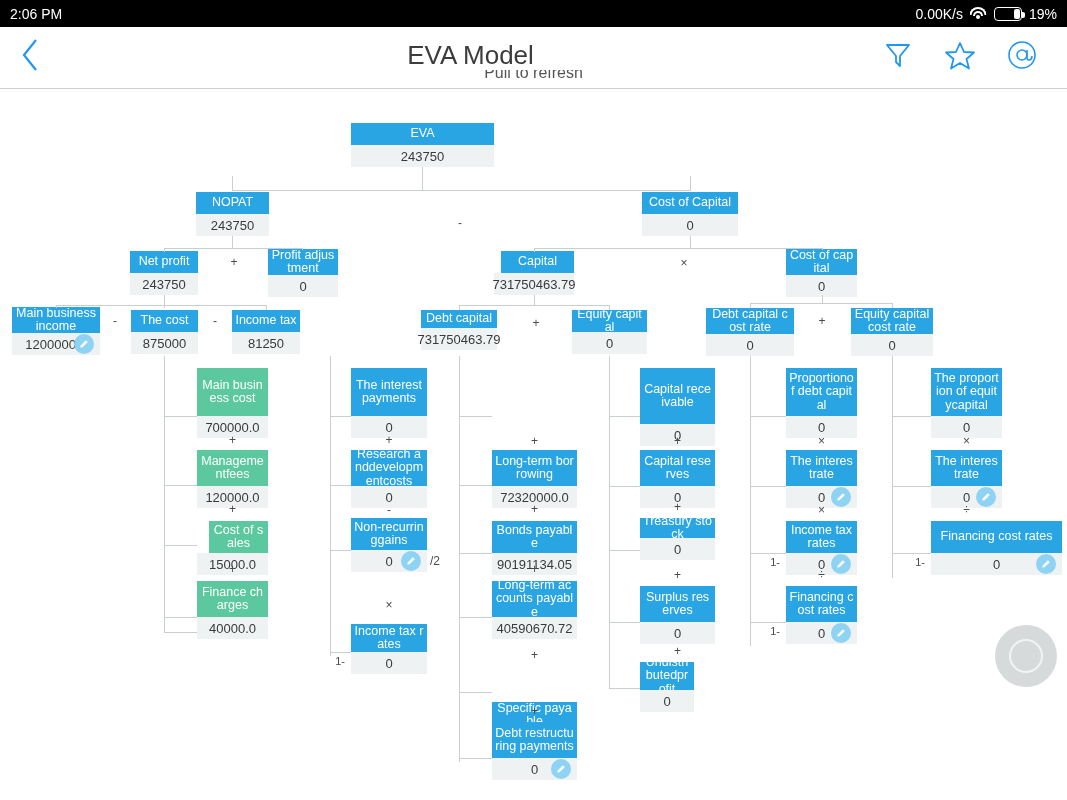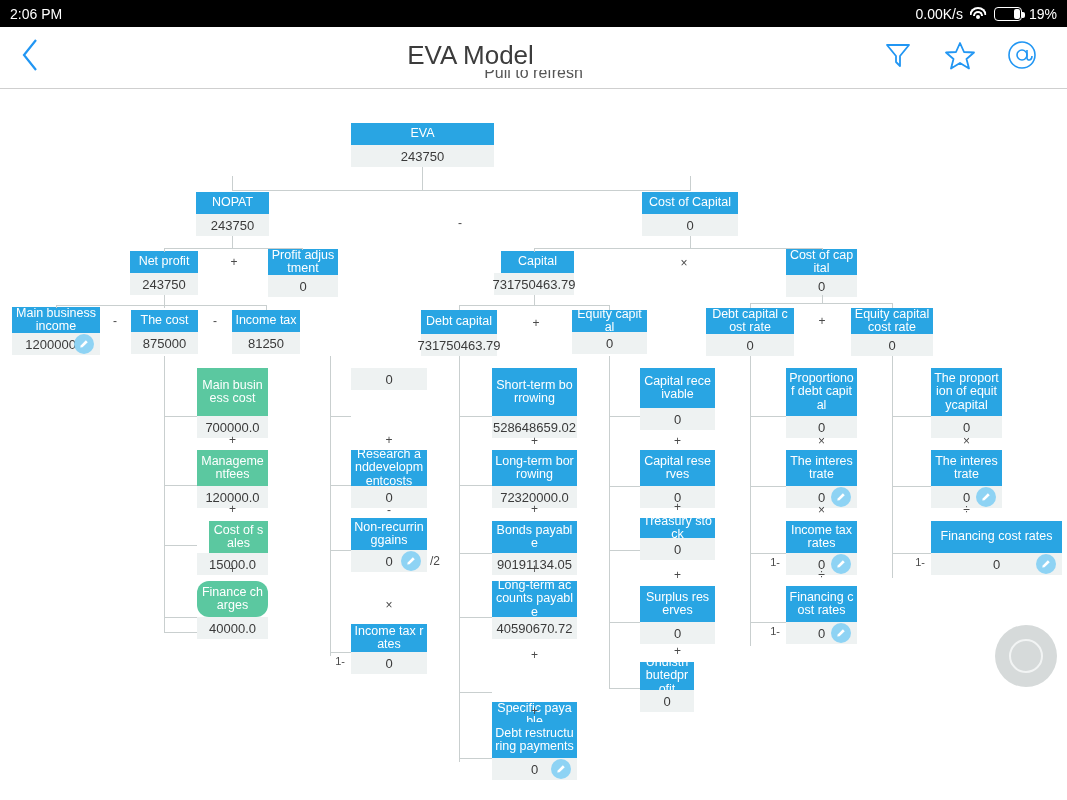--- a/index.html
+++ b/index.html
@@ -182,21 +182,21 @@
     </div>
     <div class="node blue" style="left: 131px; top: 221px; width: 67px;">
       <div class="lbl" style="height: 22px;">The cost</div>
       <div class="val">875000</div>
     </div>
     <div class="node blue" style="left: 232px; top: 221px; width: 68px;">
       <div class="lbl" style="height: 22px;">Income tax</div>
       <div class="val">81250</div>
     </div>
     <div class="node blue" style="left: 421px; top: 221px; width: 76px;">
-      <div class="lbl" style="height: 24px;">Debt capital</div>
+      <div class="lbl" style="height: 18px;">Debt capital</div>
       <div class="val">731750463.79</div>
     </div>
     <div class="node blue" style="left: 572px; top: 221px; width: 75px;">
       <div class="lbl" style="height: 22px;">Equity capital</div>
       <div class="val">0</div>
     </div>
     <div class="node blue" style="left: 706px; top: 219px; width: 88px;">
       <div class="lbl" style="height: 26px;">Debt capital cost rate</div>
       <div class="val">0</div>
     </div>
@@ -210,48 +210,45 @@
     </div>
     <div class="node green" style="left: 197px; top: 361px; width: 71px;">
       <div class="lbl" style="height: 36px;">Managementfees</div>
       <div class="val">120000.0</div>
     </div>
     <div class="node green" style="left: 197px; top: 432px; width: 71px;">
       <div class="lbl" style="height: 32px; margin-left: 12px;">Cost of sales</div>
       <div class="val">15000.0</div>
     </div>
     <div class="node green" style="left: 197px; top: 492px; width: 71px;">
-      <div class="lbl" style="height: 36px; border-radius: 12px;">Finance charges</div>
+      <div class="lbl" style="height: 36px;">Finance charges</div>
       <div class="val">40000.0</div>
     </div>
     <div class="node blue" style="left: 351px; top: 279px; width: 76px;">
+      <div class="lbl" style="height: 48px;">The interestpayments</div>
       <div class="val">0</div>
     </div>
     <div class="node blue" style="left: 351px; top: 361px; width: 76px;">
       <div class="lbl" style="height: 36px;">Research anddevelopmentcosts</div>
       <div class="val">0</div>
     </div>
     <div class="node blue" style="left: 351px; top: 429px; width: 76px;">
       <div class="lbl" style="height: 32px;">Non-recurringgains</div>
       <div class="val">0<span class="pencil">
           <svg viewBox="0 0 16 16">
             <path d="M3 12.5 L3.6 10 L10.5 3.1 L13 5.6 L6 12.4 Z" fill="#ffffff"></path>
           </svg>
         </span></div>
     </div>
     <div class="suf" style="left: 430px; top: 465px;">/2</div>
     <div class="node blue" style="left: 351px; top: 535px; width: 76px;">
       <div class="lbl" style="height: 28px;">Income tax rates</div>
       <div class="val">0</div>
     </div>
     <div class="pre" style="left: 315px; top: 566px; width: 30px;">1-</div>
-    <div class="node blue" style="left: 492px; top: 279px; width: 85px;">
-      <div class="lbl" style="height: 48px;">Short-term borrowing</div>
-      <div class="val">528648659.02</div>
-    </div>
     <div class="node blue" style="left: 492px; top: 361px; width: 85px;">
       <div class="lbl" style="height: 36px;">Long-term borrowing</div>
       <div class="val">72320000.0</div>
     </div>
     <div class="node blue" style="left: 492px; top: 432px; width: 85px;">
       <div class="lbl" style="height: 32px;">Bonds payable</div>
       <div class="val">90191134.05</div>
     </div>
     <div class="node blue" style="left: 492px; top: 492px; width: 85px;">
       <div class="lbl" style="height: 36px;">Long-term accounts payable</div>
@@ -263,21 +260,21 @@
     </div>
     <div class="node blue" style="left: 492px; top: 633px; width: 85px;">
       <div class="lbl" style="height: 36px;">Debt restructuring payments</div>
       <div class="val">0<span class="pencil">
           <svg viewBox="0 0 16 16">
             <path d="M3 12.5 L3.6 10 L10.5 3.1 L13 5.6 L6 12.4 Z" fill="#ffffff"></path>
           </svg>
         </span></div>
     </div>
     <div class="node blue" style="left: 640px; top: 279px; width: 75px;">
-      <div class="lbl" style="height: 40px;">Capital receivable</div>
+      <div class="lbl" style="height: 56px;">Capital receivable</div>
       <div class="val">0</div>
     </div>
     <div class="node blue" style="left: 640px; top: 361px; width: 75px;">
       <div class="lbl" style="height: 36px;">Capital reserves</div>
       <div class="val">0</div>
     </div>
     <div class="node blue" style="left: 640px; top: 429px; width: 75px;">
       <div class="lbl" style="height: 20px;">Treasury stock</div>
       <div class="val">0</div>
     </div>

